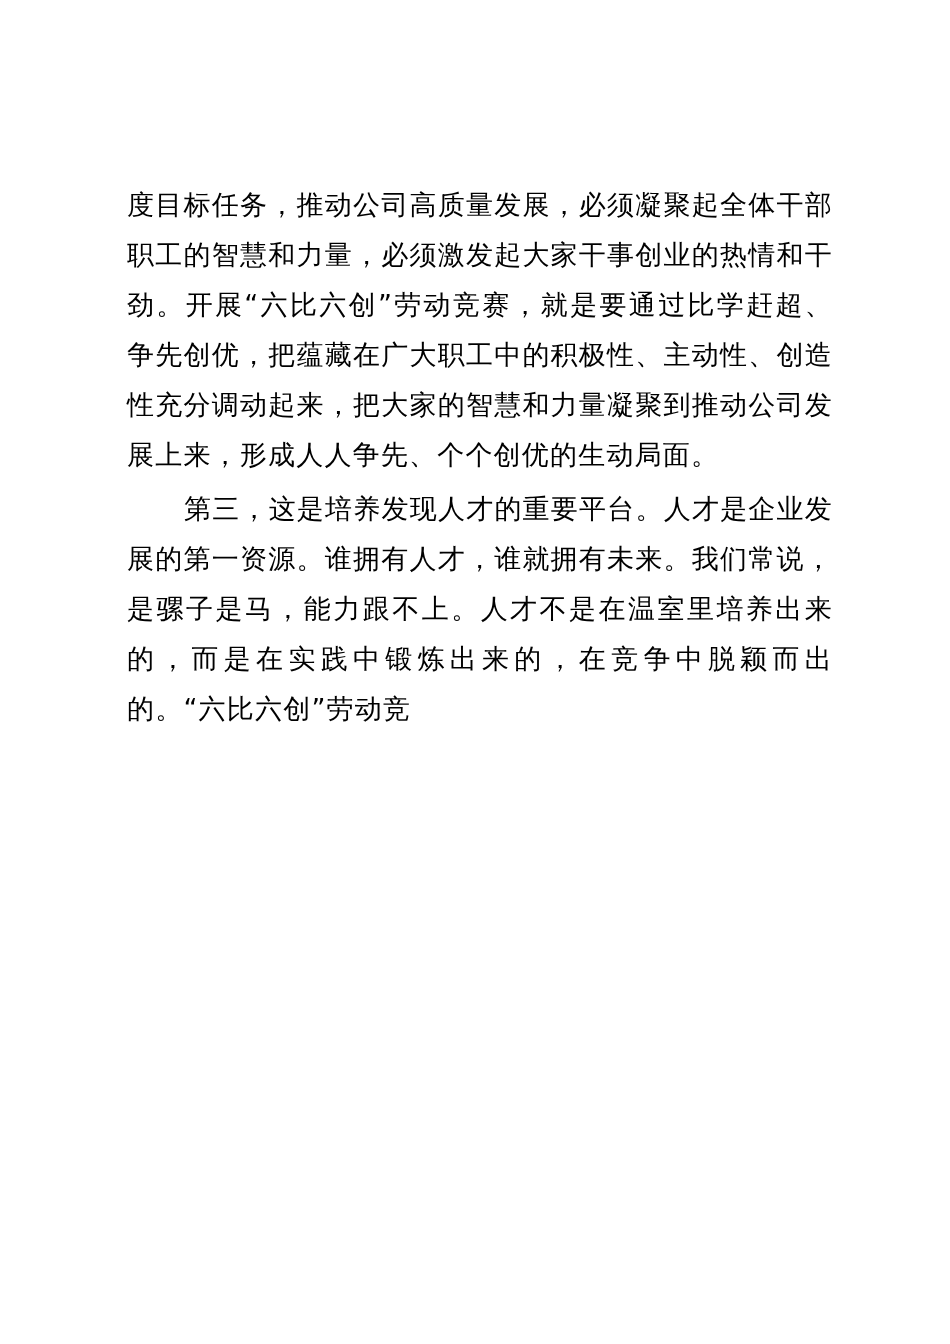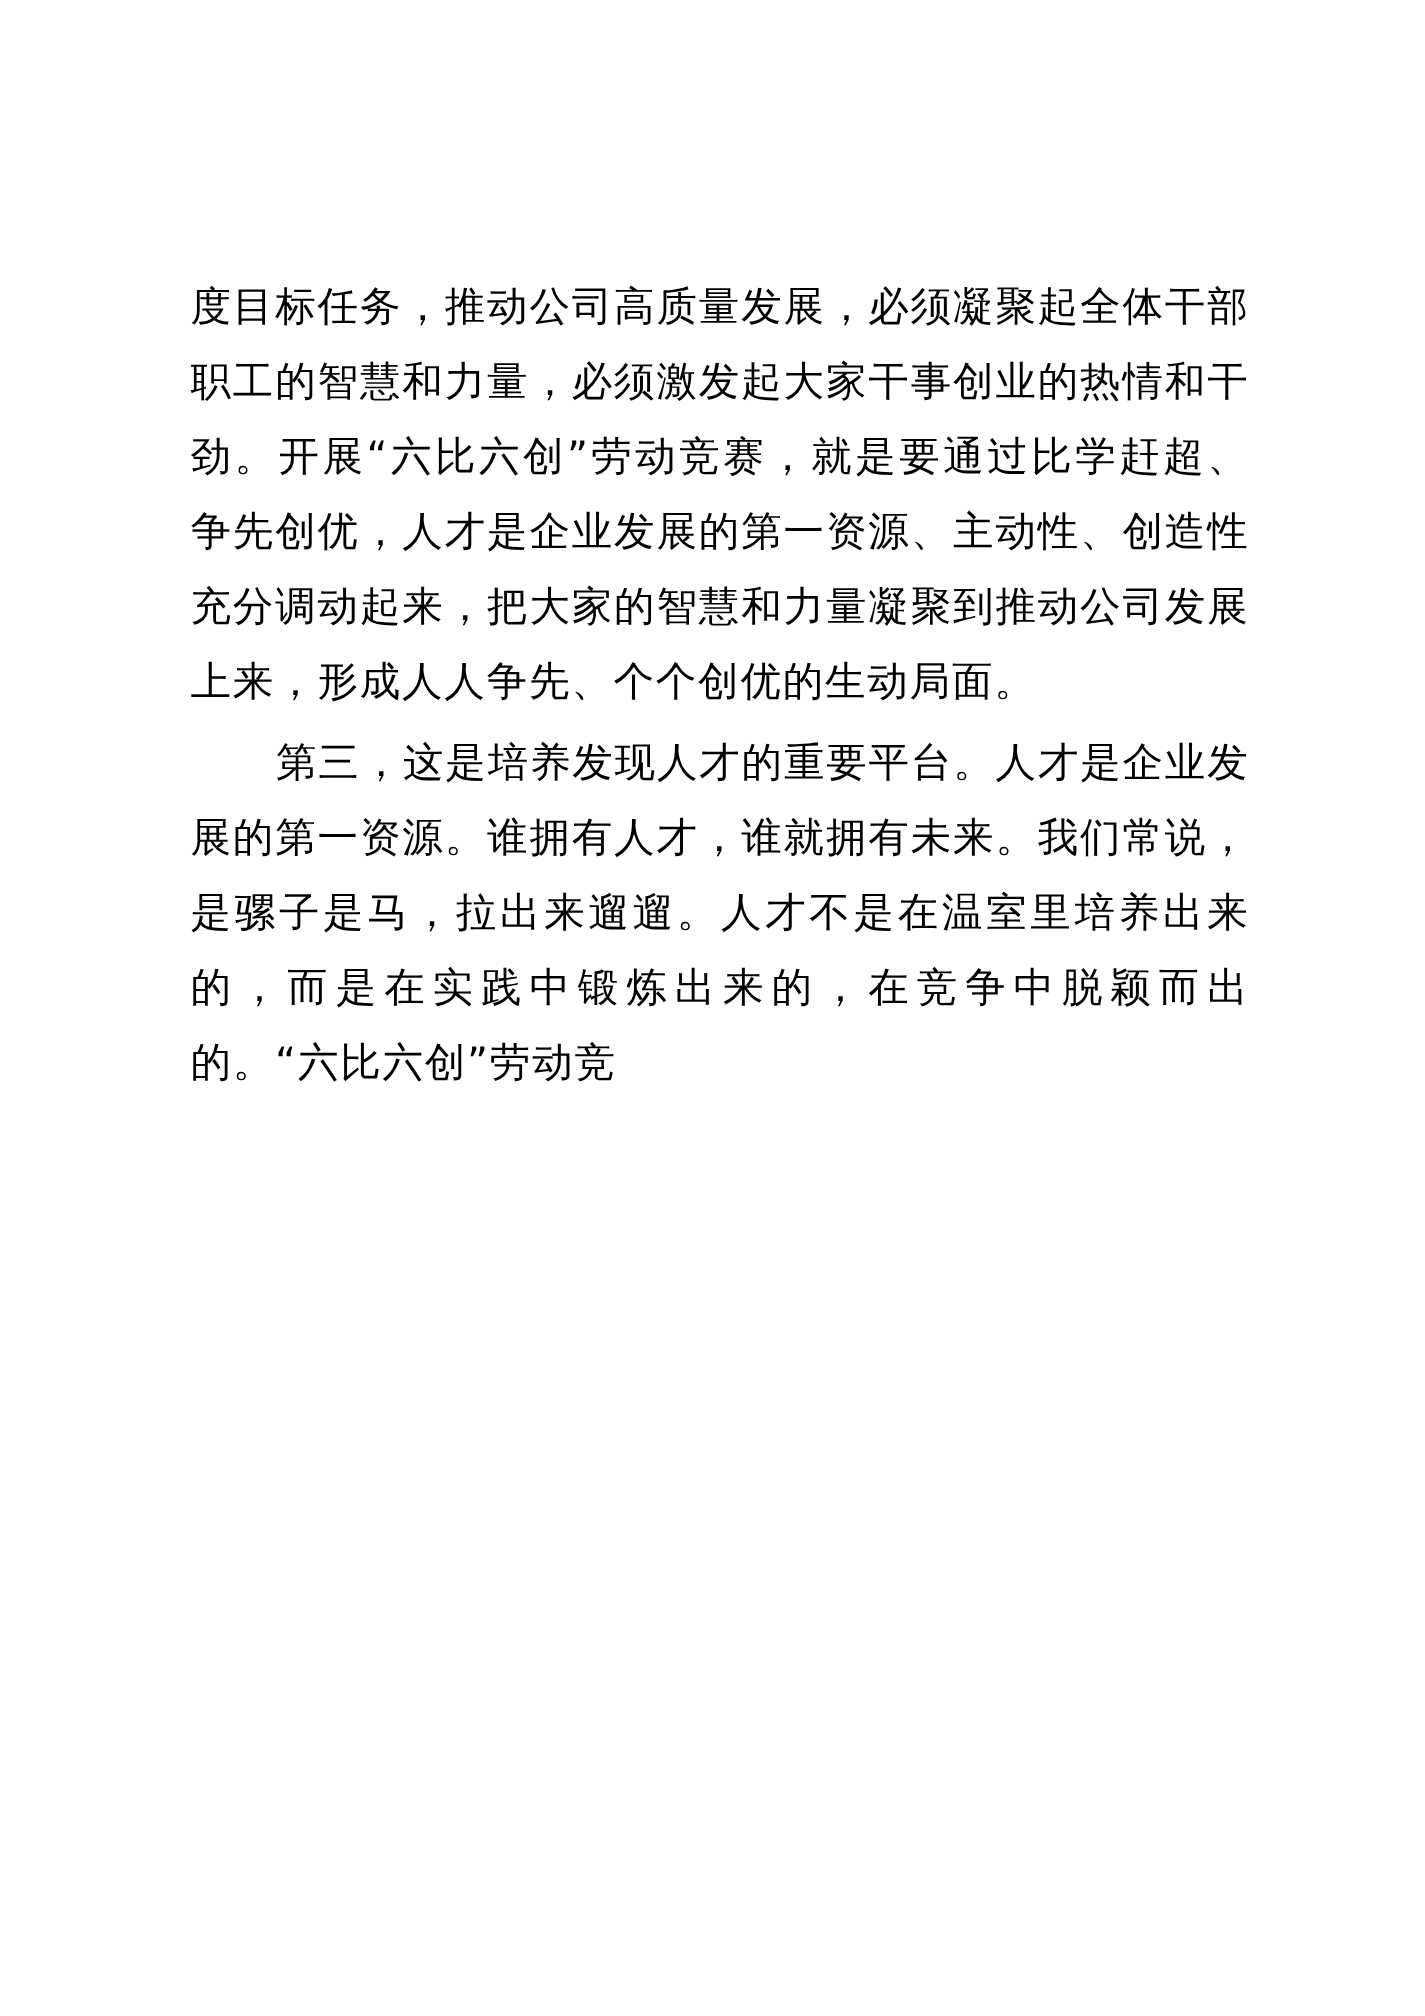--- a/index.html
+++ b/index.html
@@ -34,15 +34,15 @@
       text-indent: 57px;
     }
     .para.gap {
       margin-top: 4px;
     }
   </style>
 </head>
 <body>
 
 <div class="page">
-  <p class="para">度目标任务，推动公司高质量发展，必须凝聚起全体干部职工的智慧和力量，必须激发起大家干事创业的热情和干劲。开展“六比六创”劳动竞赛，就是要通过比学赶超、争先创优，人才是企业发展的第一资源、主动性、创造性充分调动起来，把大家的智慧和力量凝聚到推动公司发展上来，形成人人争先、个个创优的生动局面。</p>
-  <p class="para indent gap">第三，这是培养发现人才的重要平台。人才是企业发展的第一资源。谁拥有人才，谁就拥有未来。我们常说，是骡子是马，拉出来遛遛。人才不是在温室里培养出来的，而是在实践中锻炼出来的，在竞争中脱颖而出的。“六比六创”劳动竞</p>
+  <p class="para">度目标任务，推动公司高质量发展，必须凝聚起全体干部职工的智慧和力量，必须激发起大家干事创业的热情和干劲。开展“六比六创”劳动竞赛，就是要通过比学赶超、争先创优，把蕴藏在广大职工中的积极性、主动性、创造性充分调动起来，把大家的智慧和力量凝聚到推动公司发展上来，形成人人争先、个个创优的生动局面。</p>
+  <p class="para indent gap">第三，这是培养发现人才的重要平台。人才是企业发展的第一资源。谁拥有人才，谁就拥有未来。我们常说，是骡子是马，能力跟不上。人才不是在温室里培养出来的，而是在实践中锻炼出来的，在竞争中脱颖而出的。“六比六创”劳动竞</p>
 </div>
 
 </body></html>

